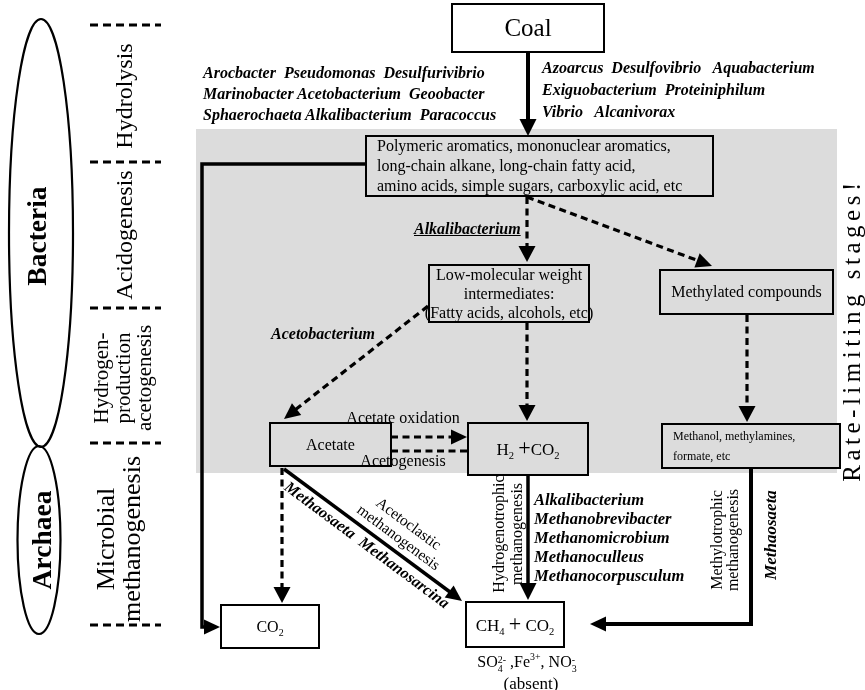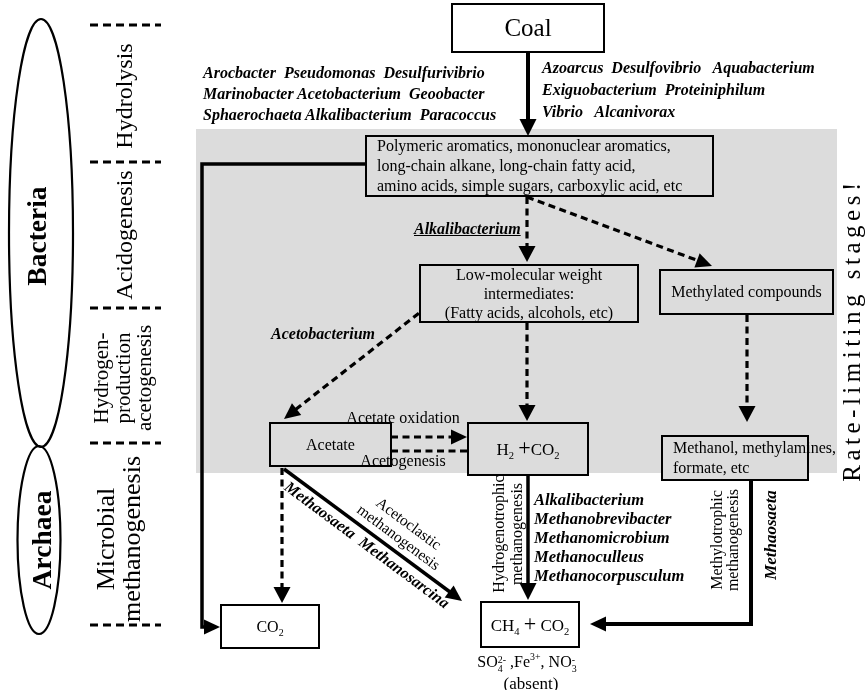--- a/index.html
+++ b/index.html
@@ -92,52 +92,52 @@
   </div>
 
   <div class="box gray" style="left:365px;top:135px;width:349px;height:62px;border-width:2.5px;justify-content:flex-start;text-align:left;padding-left:10px;">
     <div>
       <div class="nw" data-bind="boxes.polymeric_lines.0">Polymeric aromatics, mononuclear aromatics,</div>
       <div class="nw" data-bind="boxes.polymeric_lines.1">long-chain alkane, long-chain fatty acid,</div>
       <div class="nw" data-bind="boxes.polymeric_lines.2">amino acids, simple sugars, carboxylic acid, etc</div>
     </div>
   </div>
 
-  <div class="box gray" style="left:419px;top:264px;width:220px;height:59px;line-height:19px;">
+  <div class="box gray" style="left:428px;top:264px;width:162px;height:59px;line-height:19px;">
     <div>
       <div class="nw" data-bind="boxes.low_molecular_lines.0">Low-molecular weight</div>
       <div class="nw" data-bind="boxes.low_molecular_lines.1">intermediates:</div>
       <div class="nw" data-bind="boxes.low_molecular_lines.2">(Fatty acids, alcohols, etc)</div>
     </div>
   </div>
 
   <div class="box gray" style="left:659px;top:269px;width:175px;height:46px;">
     <span class="nw" data-bind="boxes.methylated">Methylated compounds</span>
   </div>
 
   <div class="box gray" style="left:221px;top:422px;width:123px;height:45px;border-width:2.5px;margin-left:48px;">
     <span class="nw" data-bind="boxes.acetate">Acetate</span>
   </div>
 
   <div class="box gray" style="left:467px;top:422px;width:122px;height:54px;border-width:2.5px;font-size:17px;">
     <span class="nw" data-bind-rich="boxes.h2_co2_tokens">H<sub>2</sub> <span style="font-size: 1.3em;">+</span>CO<sub>2</sub></span>
   </div>
 
-  <div class="box gray" style="left:661px;top:423px;width:148px;height:46px;justify-content:flex-start;text-align:left;padding-left:10px;font-size:16px;line-height:20px;margin-top:12px;">
+  <div class="box gray" style="left:661px;top:423px;width:180px;height:46px;justify-content:flex-start;text-align:left;padding-left:10px;font-size:12px;line-height:20px;">
     <div>
       <div class="nw" data-bind="boxes.methanol_lines.0">Methanol, methylamines,</div>
       <div class="nw" data-bind="boxes.methanol_lines.1">formate, etc</div>
     </div>
   </div>
 
   <div class="box white" style="left:220px;top:604px;width:100px;height:45px;border-width:2.5px;">
     <span class="nw" data-bind-rich="boxes.co2_tokens">CO<sub>2</sub></span>
   </div>
 
-  <div class="box white" style="left:465px;top:601px;width:100px;height:47px;border-width:2.5px;font-size:17px;margin-left:15px;">
+  <div class="box white" style="left:465px;top:601px;width:100px;height:47px;border-width:2.5px;font-size:17px;">
     <span class="nw" data-bind-rich="boxes.ch4_co2_tokens">CH<sub>4</sub> <span style="font-size: 1.3em;">+</span> CO<sub>2</sub></span>
   </div>
 
   <div class="lbl rot" data-bind="left_panel.domain_bacteria" style="left:37px;top:236px;font-size:27.5px;font-weight:bold;">Bacteria</div>
   <div class="lbl rot" data-bind="left_panel.domain_archaea" style="left:42px;top:540px;font-size:27.5px;font-weight:bold;">Archaea</div>
   <div class="lbl rot" data-bind="left_panel.stage_hydrolysis" style="left:124px;top:96px;font-size:24px;">Hydrolysis</div>
   <div class="lbl rot" data-bind="left_panel.stage_acidogenesis" style="left:124px;top:235px;font-size:24px;">Acidogenesis</div>
   <div class="lbl rot vlines" style="left:123px;top:378px;font-size:21px;line-height:21.5px;">
     <div data-bind="left_panel.stage_hydrogen_lines.0">Hydrogen-</div>
     <div data-bind="left_panel.stage_hydrogen_lines.1">production</div>

